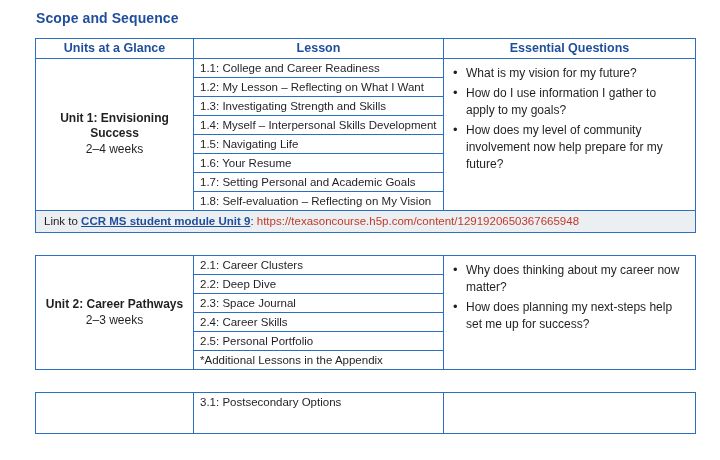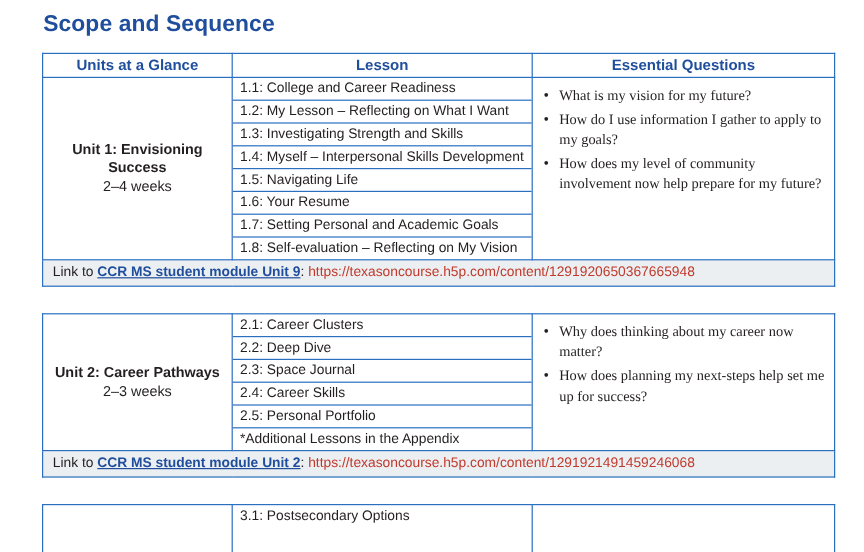--- a/index.html
+++ b/index.html
@@ -15,21 +15,21 @@
     overflow: hidden;
   }
   .page {
     position: relative;
     width: 720px;
     height: 460px;
     box-sizing: border-box;
     padding: 0 30px;
   }
   .page-title {
-    font-size: 19px;
+    font-size: 14px;
     font-weight: bold;
     color: #1f4e9c;
     margin: 10px 0 12px 6px;
     letter-spacing: 0.1px;
   }
   table.unit-table {
     width: 660px;
     border-collapse: collapse;
     table-layout: fixed;
     margin: 0 0 0 5px;
@@ -81,21 +81,20 @@
     font-size: 11.5px;
     line-height: 16px;
     min-height: 16px;
   }
   td.lessons-cell .lesson-row:last-child {
     border-bottom: none;
   }
   td.eq-cell {
     padding: 6px 8px 6px 6px;
     vertical-align: top;
-    font-family: Liberation Serif, serif;
   }
   td.eq-cell ul {
     margin: 0;
     padding: 0 0 0 14px;
     list-style: none;
   }
   td.eq-cell li {
     font-size: 12px;
     line-height: 17px;
     margin: 0 0 3px 0;
@@ -202,25 +201,20 @@
           <div class="lesson-row">2.5: Personal Portfolio</div>
           <div class="lesson-row">*Additional Lessons in the Appendix</div>
         </td>
         <td class="eq-cell">
           <ul>
             <li>Why does thinking about my career now matter?</li>
             <li>How does planning my next-steps help set me up for success?</li>
           </ul>
         </td>
       </tr>
-      <tr class="link-row">
-        <td colspan="3">
-          <span class="lbl">Link to </span><a class="modlink" href="#">CCR MS student module Unit 2</a><span class="lbl">: </span><span class="url">https://texasoncourse.h5p.com/content/1291921491459246068</span>
-        </td>
-      </tr>
     </tbody>
   </table>
 
   <div class="spacer-md"></div>
 
   <table class="unit-table">
     <colgroup>
         <col class="c1">
         <col class="c2">
         <col class="c3">

